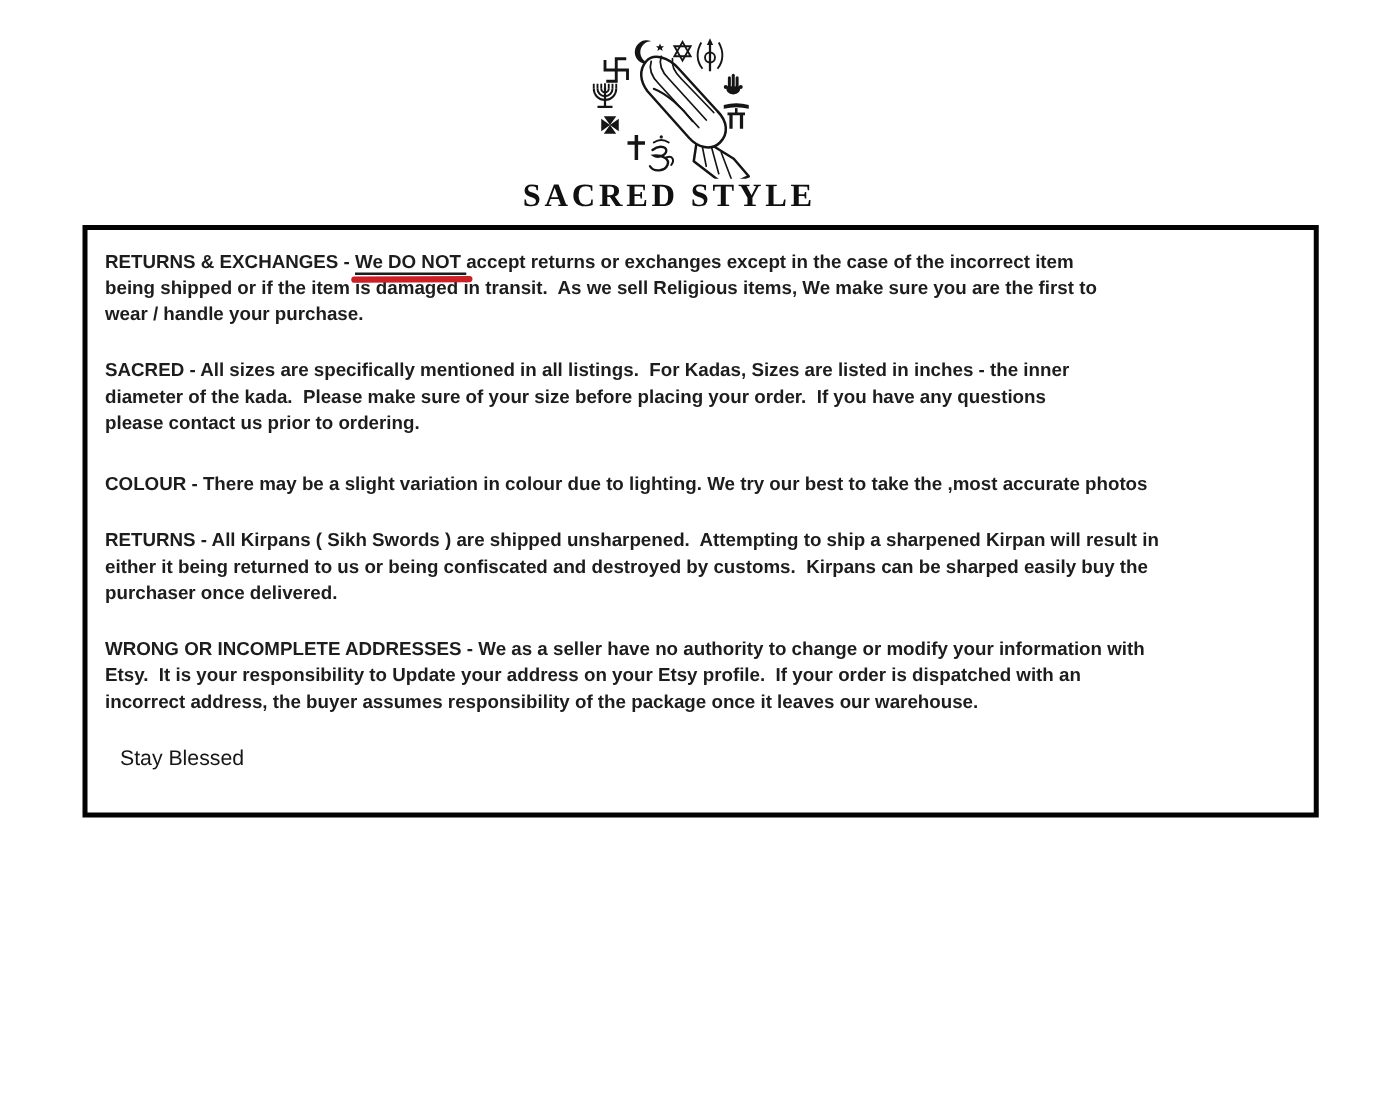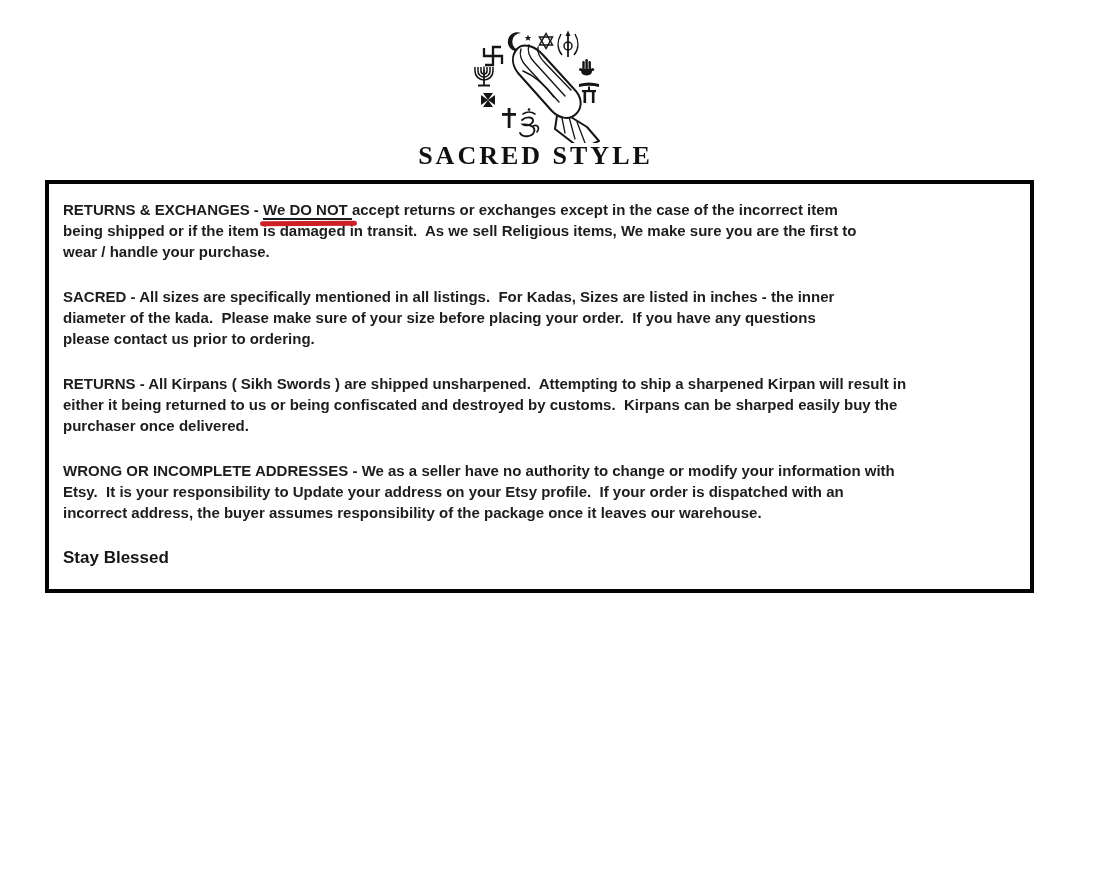--- a/index.html
+++ b/index.html
@@ -11,36 +11,36 @@
     position:absolute;top:25px;left:0;width:100%;
     text-align:center;transform:translateX(-22px);
   }
   .logo-wrap svg{display:inline-block;}
   .brand{
     margin-top:-6px;
     font-family:"Liberation Serif",serif;
     font-weight:bold;font-size:26px;letter-spacing:3px;color:#101010;
   }
   .policy-box{
-    position:absolute;top:180px;left:45px;width:989px;box-sizing:border-box;
+    position:absolute;top:180px;left:66px;width:989px;box-sizing:border-box;
     border:4px solid #030303;background:#ffffff;
     padding:15px 6px 20px 14px;
   }
   .para{
     margin:0 0 24px;font-size:15px;line-height:21px;font-weight:bold;
     color:#1d1d1d;white-space:pre-wrap;
   }
   .extra-gap{margin-top:28px;}
   .dn{border-bottom:2.5px solid #1d1d1d;position:relative;}
   .dn::after{
     content:"";position:absolute;left:-3px;right:-5px;bottom:-8px;height:5px;
     background:#cd2026;border-radius:2.5px;transform:rotate(-0.3deg);
   }
   .footer-line{
-    margin:0;font-size:17px;line-height:22px;font-weight:bold;color:#161616;
+    margin:12px;font-size:17px;line-height:22px;font-weight:normal;color:#161616;
   }
 </style>
 </head>
 <body>
 
 <div class="logo-wrap">
   <svg width="150" height="118" viewBox="0 0 150 118">
 
     <g fill="#151515">
       <path d="M60,8 A9.5,9.5 0 1 0 60,25.5 A7.5,7.5 0 1 1 60,8 Z"></path>
@@ -121,20 +121,21 @@
 <div class="policy-box">
   <p class="para"><span>RETURNS &amp; EXCHANGES - </span><span class="dn">We DO NOT </span><span>accept returns or exchanges except in the case of the incorrect item
 being shipped or if the item is damaged in transit.  As we sell Religious items, We make sure you are the first to
 wear / handle your purchase.</span></p>
 
 
   <p class="para"><span>SACRED - </span><span>All sizes are specifically mentioned in all listings.  For Kadas, Sizes are listed in inches - the inner
 diameter of the kada.  Please make sure of your size before placing your order.  If you have any questions
 please contact us prior to ordering.</span></p>
 
+  <p class="para extra-gap"><span>COLOUR - </span><span>There may be a slight variation in colour due to lighting. We try our best to take the ,most accurate photos</span></p>
 
   <p class="para"><span>RETURNS - </span><span>All Kirpans ( Sikh Swords ) are shipped unsharpened.  Attempting to ship a sharpened Kirpan will result in
 either it being returned to us or being confiscated and destroyed by customs.  Kirpans can be sharped easily buy the
 purchaser once delivered.</span></p>
 
   <p class="para"><span>WRONG OR INCOMPLETE ADDRESSES - </span><span>We as a seller have no authority to change or modify your information with
 Etsy.  It is your responsibility to Update your address on your Etsy profile.  If your order is dispatched with an
 incorrect address, the buyer assumes responsibility of the package once it leaves our warehouse.</span></p>
 
 

